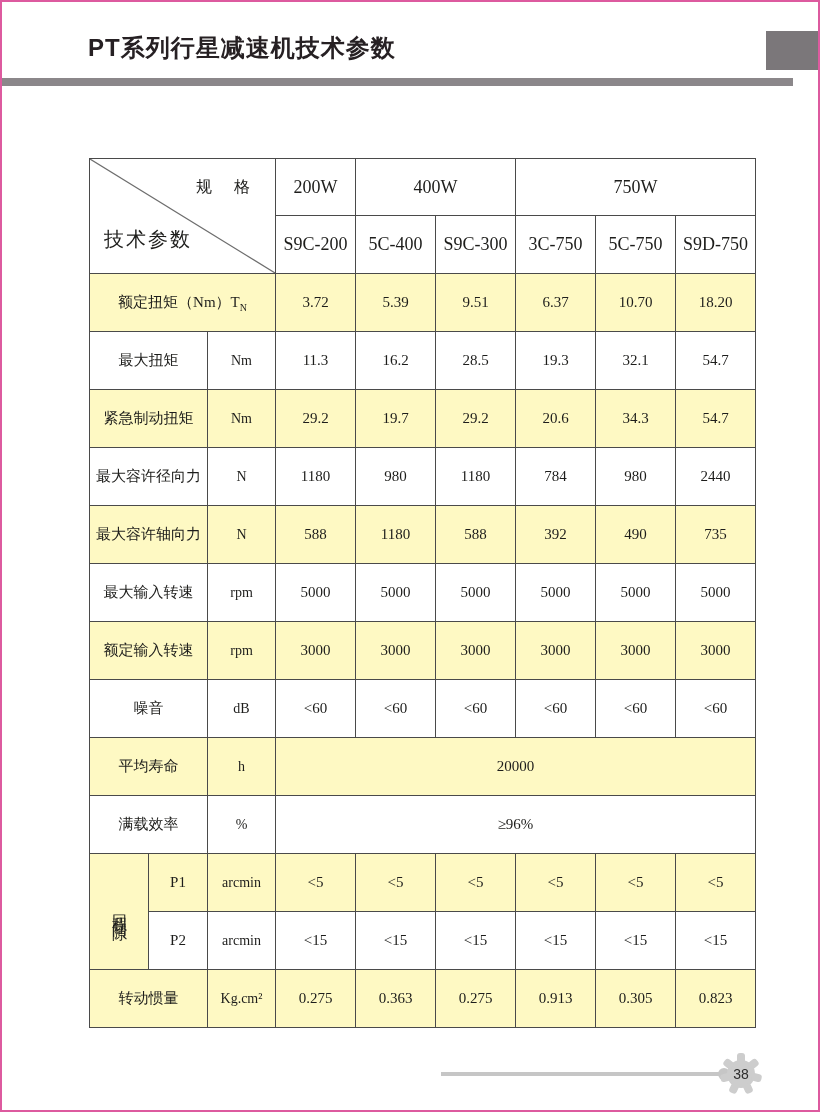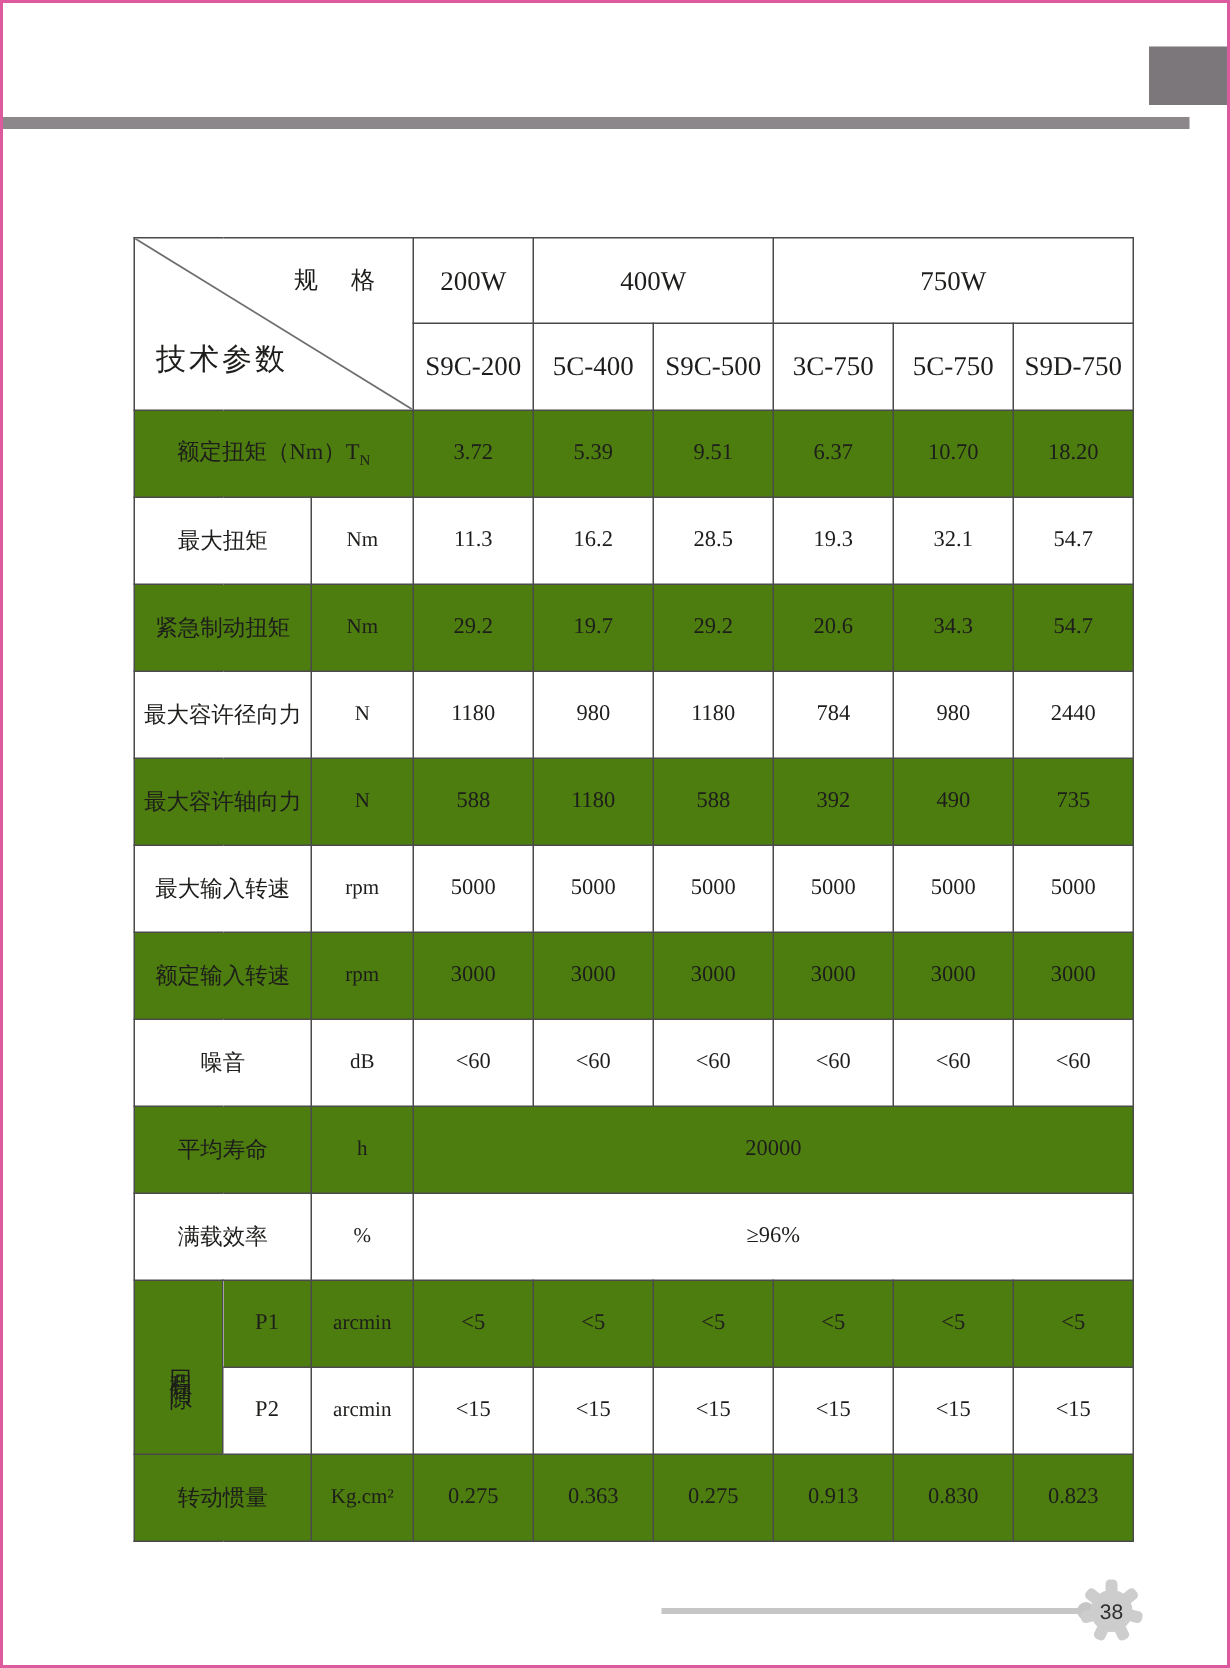--- a/index.html
+++ b/index.html
@@ -29,21 +29,21 @@
     border:1px solid #4a4a4a; text-align:center; vertical-align:middle;
     padding:0; font-weight:normal; overflow:hidden;
   }
   thead tr.r1{height:57px;}
   thead tr.r2{height:58px;}
   tbody tr{height:58px;}
   .hdr{font-size:18px;}
   .lbl{font-size:15px;}
   .unit{font-size:14px;}
   .val{font-size:15px;}
-  tr.shade td{background:#4d7c0f;}
+  tr.shade td{background:#fef9c3;}
   td.glabel{background:#ffffff;}
   th.corner{position:relative; padding:0;}
   th.corner svg{position:absolute; left:0; top:0; width:100%; height:100%; display:block;}
   .corner-spec{
     position:absolute; top:18px; right:16px; font-size:16px; letter-spacing:9px;
   }
   .corner-params{
     position:absolute; bottom:20px; left:14px; font-size:20px; letter-spacing:2px;
   }
   .vertical{
@@ -68,20 +68,21 @@
     display:flex; align-items:center; justify-content:center;
     font-family:"Liberation Sans","DejaVu Sans",sans-serif;
     font-size:14px; color:#2e2e2e;
   }
 </style>
 </head>
 <body>
 
 <div class="page">
 
+  <div class="page-title">PT系列行星减速机技术参数</div>
   <div class="top-right-block"></div>
   <div class="title-bar"></div>
 
   <table class="spec">
     <colgroup>
       <col style="width:59px">
         <col style="width:59px">
         <col style="width:68px">
       <col style="width:80px">
         <col style="width:80px">
@@ -99,21 +100,21 @@
           <span class="corner-spec">规 格</span>
           <span class="corner-params">技术参数</span>
         </th>
         <th class="hdr">200W</th>
         <th class="hdr" colspan="2">400W</th>
         <th class="hdr" colspan="3">750W</th>
       </tr>
       <tr class="r2">
         <th class="hdr">S9C-200</th>
         <th class="hdr">5C-400</th>
-        <th class="hdr">S9C-500</th>
+        <th class="hdr">S9C-300</th>
         <th class="hdr">3C-750</th>
         <th class="hdr">5C-750</th>
         <th class="hdr">S9D-750</th>
       </tr>
     </thead>
     <tbody>
       <tr class="shade">
         <td class="lbl" colspan="3"><span>额定扭矩（Nm）T</span><sub class="tsub">N</sub></td>
         <td class="val">3.72</td>
         <td class="val">5.39</td>
@@ -223,21 +224,21 @@
         <td class="val">&lt;15</td>
         <td class="val">&lt;15</td>
       </tr>
       <tr class="shade">
         <td class="lbl" colspan="2">转动惯量</td>
         <td class="unit">Kg.cm²</td>
         <td class="val">0.275</td>
         <td class="val">0.363</td>
         <td class="val">0.275</td>
         <td class="val">0.913</td>
-        <td class="val">0.830</td>
+        <td class="val">0.305</td>
         <td class="val">0.823</td>
       </tr>
     </tbody>
   </table>
 
   <div class="footer-line"></div>
   <div class="footer-dot"></div>
   <div class="gear-wrap">
     <svg width="44" height="44" viewBox="0 0 44 44">
       <g fill="#cdcdcd">

